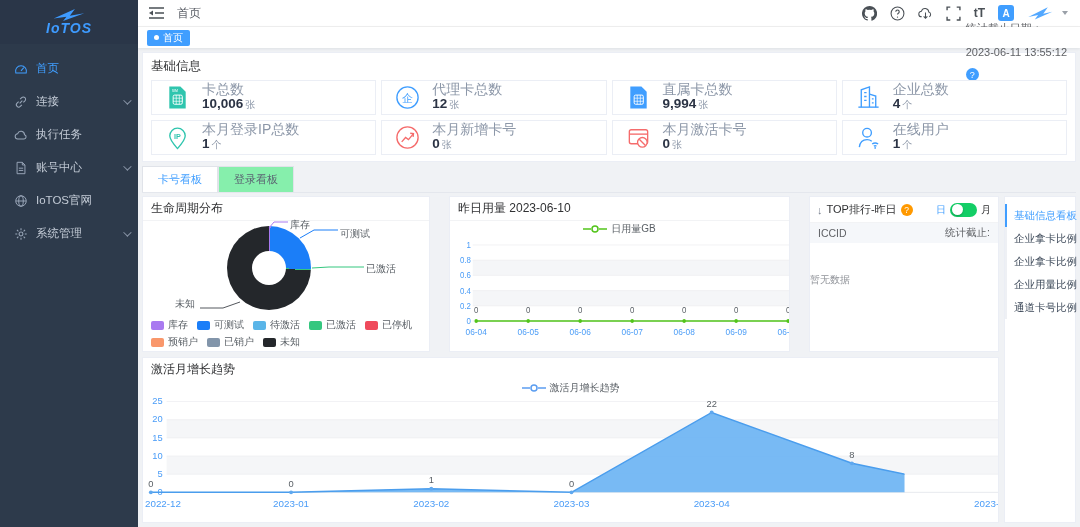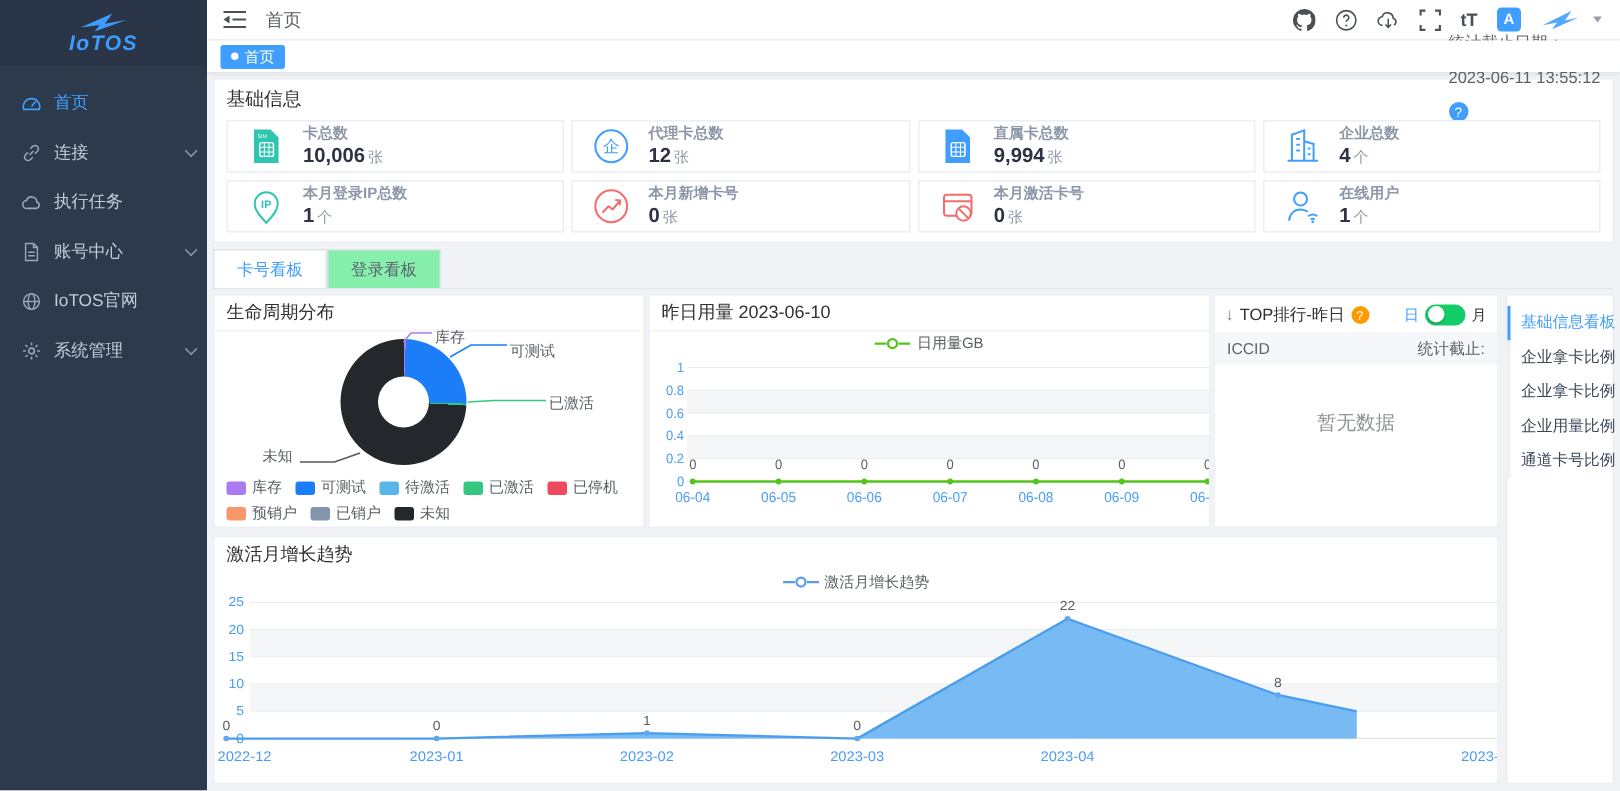--- a/index.html
+++ b/index.html
@@ -39,33 +39,33 @@
   
   .stats-panel { background:#fff; border:1px solid #ebeef5; padding:3px 8px 6px; flex-shrink:0; }
   .stats-head { display:flex; align-items:center; height:21px; }
   .stats-title { font-size:12.5px; color:#303133; }
   .stats-right { margin-left:auto; display:flex; align-items:flex-start; gap:10px; font-size:11px; color:#606266;flex-direction:column; }
   .q-badge { width:13px; height:13px; border-radius:50%; background:#409eff; color:#fff; font-size:9px; display:flex; align-items:center; justify-content:center; cursor:pointer; }
   .refresh-btn { background:#409eff; color:#fff; font-size:11px; padding:3px 11px; border-radius:3px; border:none; cursor:pointer; }
   .stats-grid { display:grid; grid-template-columns:repeat(4,1fr); gap:5px; margin-top:3px; }
   .stat-cell { border:1px solid #ebeef5; background:#fff; display:flex; align-items:center; padding:3px 12px; height:35px; }
   .stat-icon { width:27px; height:27px; margin-right:11px; flex-shrink:0; }
-  .stat-title { font-size:10px; color:#8c97a8; line-height:13px;font-weight:bold; }
+  .stat-title { font-size:14px; color:#8c97a8; line-height:13px; }
   .stat-value { font-size:13.5px; font-weight:bold; color:#2b3344; line-height:15px; }
   .stat-unit { font-size:10px; color:#8c97a8; font-weight:normal; margin-left:2px; }
 
   
   .tabs { display:flex; margin-top:4px; flex-shrink:0; border-bottom:1px solid #e4e7ed; }
   .tab { font-size:11px; padding:5px 15px; background:#86efac; border:1px solid #e0e3e9; border-bottom:none; color:#5a6472; cursor:pointer; }
   .tab.active { background:#fff; color:#409eff; }
 
   
   .lower { display:flex; flex:1; margin-top:3px; gap:5px; min-height:0; }
   .left-col { flex:1; display:flex; flex-direction:column; gap:5px; min-width:0; }
-  .charts-row { display:flex; gap:2px; height:156px; flex-shrink:0; }
+  .charts-row { display:flex; gap:19px; height:156px; flex-shrink:0; }
   .card { background:#fff; border:1px solid #ebeef5; overflow:hidden; }
   .card-head { height:24px; display:flex; align-items:center; padding:0 8px; border-bottom:1px solid #f2f3f5; font-size:12px; color:#303133; flex-shrink:0; }
 
   .pie-card { width:288px; display:flex; flex-direction:column; }
   .pie-body { position:relative; height:94px; }
   .donut { position:absolute; left:84px; top:5px; width:84px; height:84px; border-radius:50%; }
   .donut::after { content:""; position:absolute; inset:25px; background:#fff; border-radius:50%; }
   .callout-lines { position:absolute; inset:0; width:100%; height:100%; }
   .co { position:absolute; font-size:10px; color:#5a6066; white-space:nowrap; }
   .co1 { left:147px; top:-3px; }
@@ -84,21 +84,21 @@
   .top-head { height:26px; display:flex; align-items:center; gap:4px; padding:0 7px; border-bottom:1px solid #f2f3f5; font-size:11px; color:#303133; }
   .sort-ic { color:#7a8290; font-size:11px; }
   .q-orange { width:12px; height:12px; border-radius:50%; background:#ff9900; color:#fff; font-size:8.5px; display:flex; align-items:center; justify-content:center; cursor:pointer; }
   .toggle-wrap { margin-left:auto; display:flex; align-items:center; gap:4px; font-size:10px; }
   .tg-left { color:#409eff; }
   .tg-right { color:#303133; }
   .switch { width:27px; height:14px; border-radius:8px; background:#13ce66; position:relative; cursor:pointer; }
   .switch::after { content:""; position:absolute; left:1.5px; top:1.5px; width:11px; height:11px; border-radius:50%; background:#fff; box-shadow:0 1px 2px rgba(0,0,0,.25); }
   .tbl-head { height:20px; background:#f5f7fa; display:flex; align-items:center; font-size:10.5px; color:#606266; padding:0 8px; overflow:hidden; }
   .tbl-col-right { margin-left:auto; white-space:nowrap; }
-  .empty-text { text-align:center; font-size:13px; color:#909399; margin-top:30px; }
+  .empty-text { text-align:left; font-size:10px; color:#909399; margin-top:30px; }
 
   .growth-card { flex:1; min-height:0; display:flex; flex-direction:column; }
   .growth-head { height:22px; display:flex; align-items:center; padding:0 8px; font-size:12px; color:#303133; flex-shrink:0; }
   .growth-svg { width:100%; flex:1; display:block; }
 
   .anchor-col { width:72px; background:#fff; border:1px solid #ebeef5; padding-top:7px; flex-shrink:0; }
   .anchor-item { font-size:10.5px; line-height:23px; padding-left:7px; color:#3c4858; border-left:2px solid #eef0f4; cursor:pointer; white-space:nowrap; }
   .anchor-item.active { color:#409eff; border-left-color:#409eff; }
 </style>
 </head>

